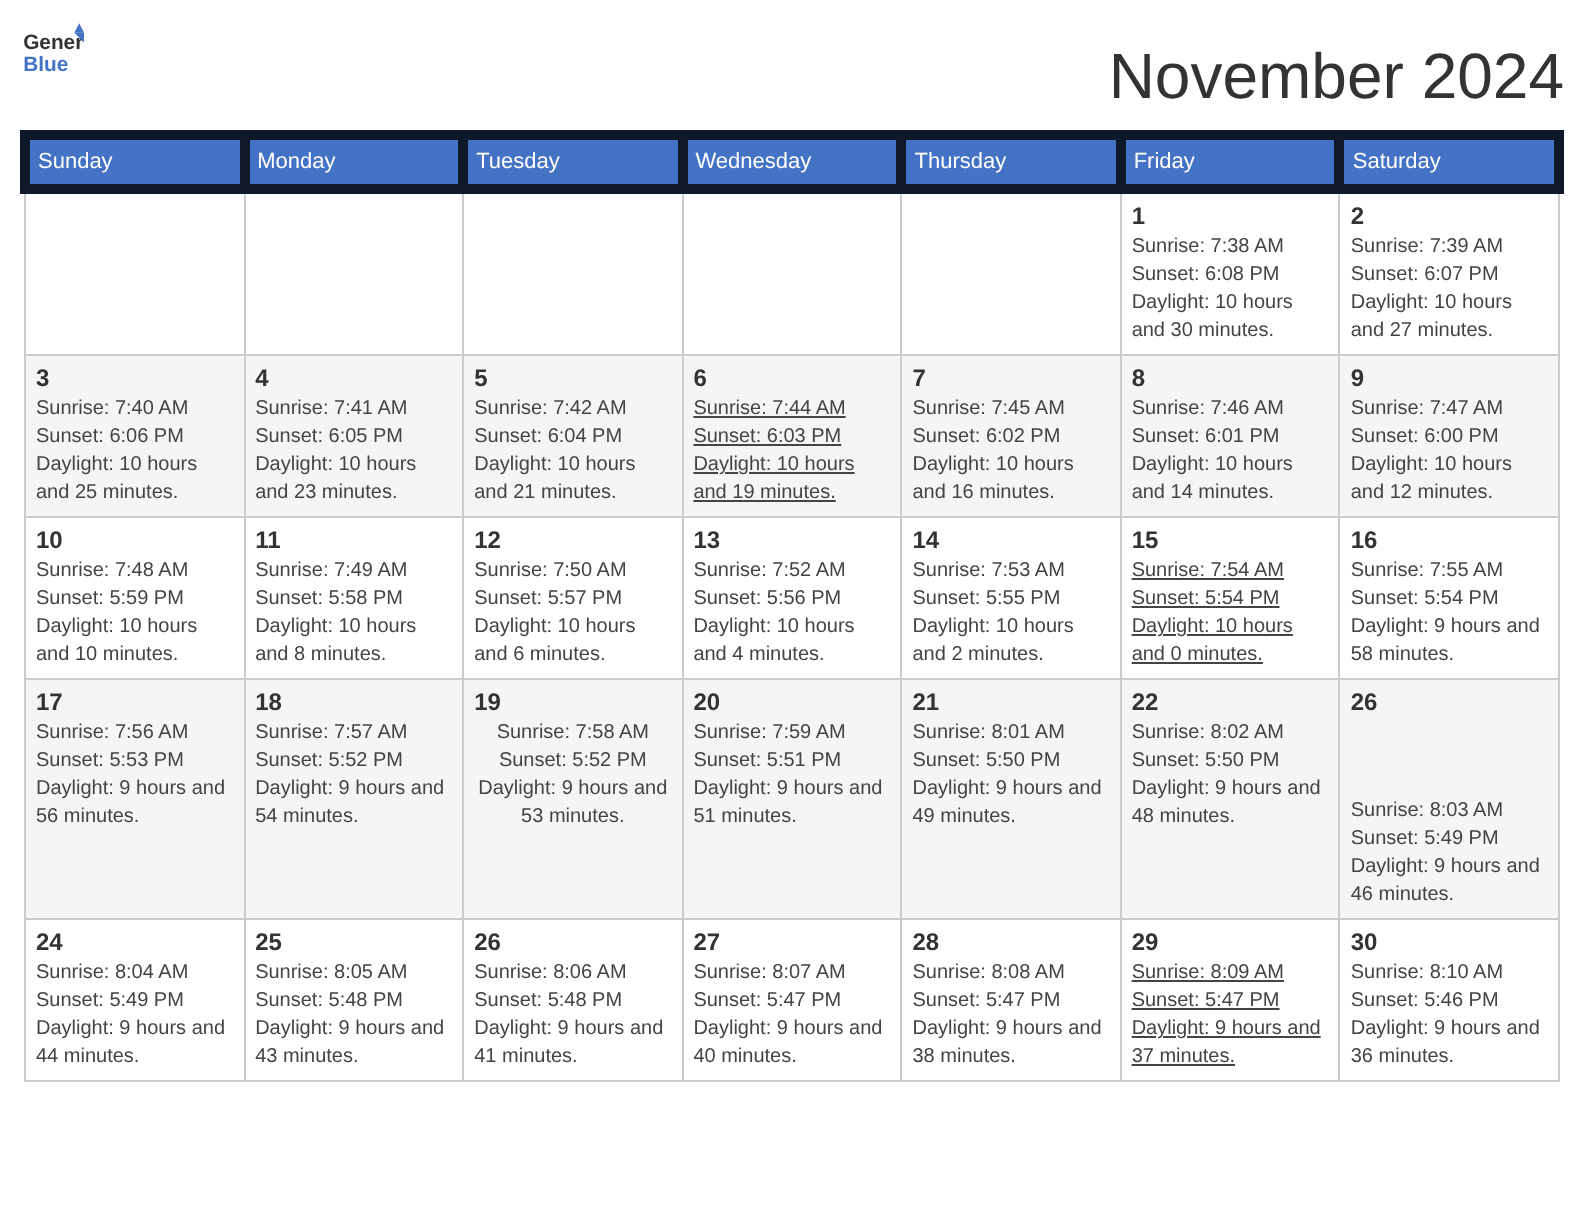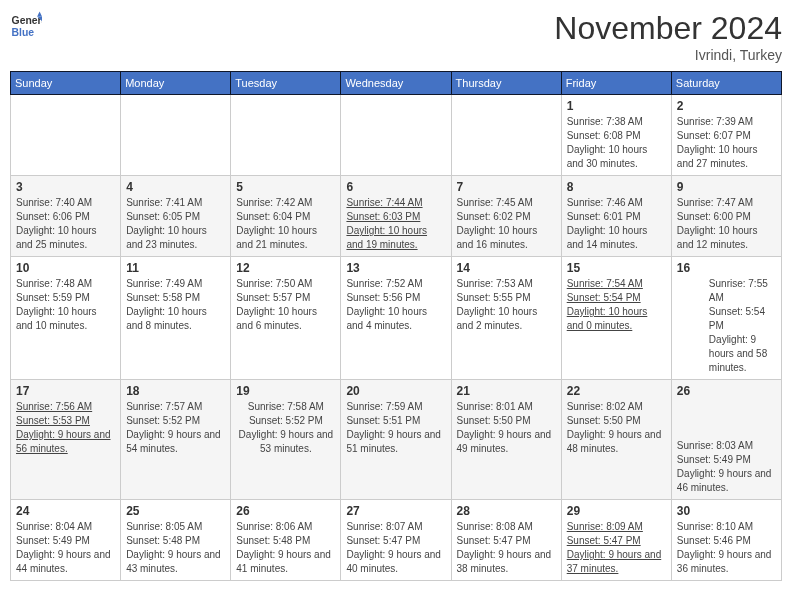--- a/index.html
+++ b/index.html
@@ -25,38 +25,39 @@
       width: 32px;
       height: 32px;
     }
     .title-block {
       text-align: right;
     }
     .month-title {
       font-size: 32px;
       font-weight: normal;
       color: #333;
+      margin-top: 10px;
     }
     .location {
       font-size: 14px;
       color: #555;
     }
     .calendar {
       width: 100%;
       border-collapse: collapse;
       font-size: 10px;
     }
     .calendar th {
       background: #4472c4;
       color: #fff;
       padding: 5px 4px;
       text-align: left;
       font-size: 11px;
       font-weight: normal;
-      border: 1px solid #0f172a;
+      border: 5px solid #0f172a;
     }
     .calendar td {
       vertical-align: top;
       padding: 4px 5px;
       border: 1px solid #ccc;
       width: 14.28%;
       min-height: 75px;
       font-size: 10px;
       color: #333;
       background: #fff;
@@ -85,21 +86,20 @@
   <div class="logo">
     <svg class="logo-icon" viewBox="0 0 40 40">
       <text x="2" y="18" font-size="13" font-weight="bold" fill="#333">General</text>
       <text x="2" y="32" font-size="13" font-weight="bold" fill="#4472c4">Blue</text>
       <polygon points="34,8 40,8 37,2" fill="#4472c4"></polygon>
       <polygon points="34,8 40,8 40,14" fill="#4472c4"></polygon>
     </svg>
   </div>
   <div class="title-block">
     <div class="month-title">November 2024</div>
-    <div class="location">Ivrindi, Turkey</div>
   </div>
 </div>
 
 <table class="calendar">
   <thead>
     <tr>
     <th>Sunday</th>
         <th>Monday</th>
         <th>Tuesday</th>
         <th>Wednesday</th>
@@ -204,29 +204,29 @@
 Daylight: 10 hours and 2 minutes.</div>
         </td>
         <td>
           <span class="day-num">15</span>
           <div class="day-info" style="white-space: pre-line; text-decoration: underline;">Sunrise: 7:54 AM
 Sunset: 5:54 PM
 Daylight: 10 hours and 0 minutes.</div>
         </td>
         <td>
           <span class="day-num">16</span>
-          <div class="day-info" style="white-space: pre-line; margin-left: 32px;">Sunrise: 7:55 AM
+          <div class="day-info" style="white-space: pre-line;">Sunrise: 7:55 AM
 Sunset: 5:54 PM
 Daylight: 9 hours and 58 minutes.</div>
         </td>
       </tr>
       <tr>
         <td>
           <span class="day-num">17</span>
-          <div class="day-info" style="white-space: pre-line; text-decoration: underline;">Sunrise: 7:56 AM
+          <div class="day-info" style="white-space: pre-line;">Sunrise: 7:56 AM
 Sunset: 5:53 PM
 Daylight: 9 hours and 56 minutes.</div>
         </td>
         <td>
           <span class="day-num">18</span>
           <div class="day-info" style="white-space: pre-line;">Sunrise: 7:57 AM
 Sunset: 5:52 PM
 Daylight: 9 hours and 54 minutes.</div>
         </td>
         <td>

